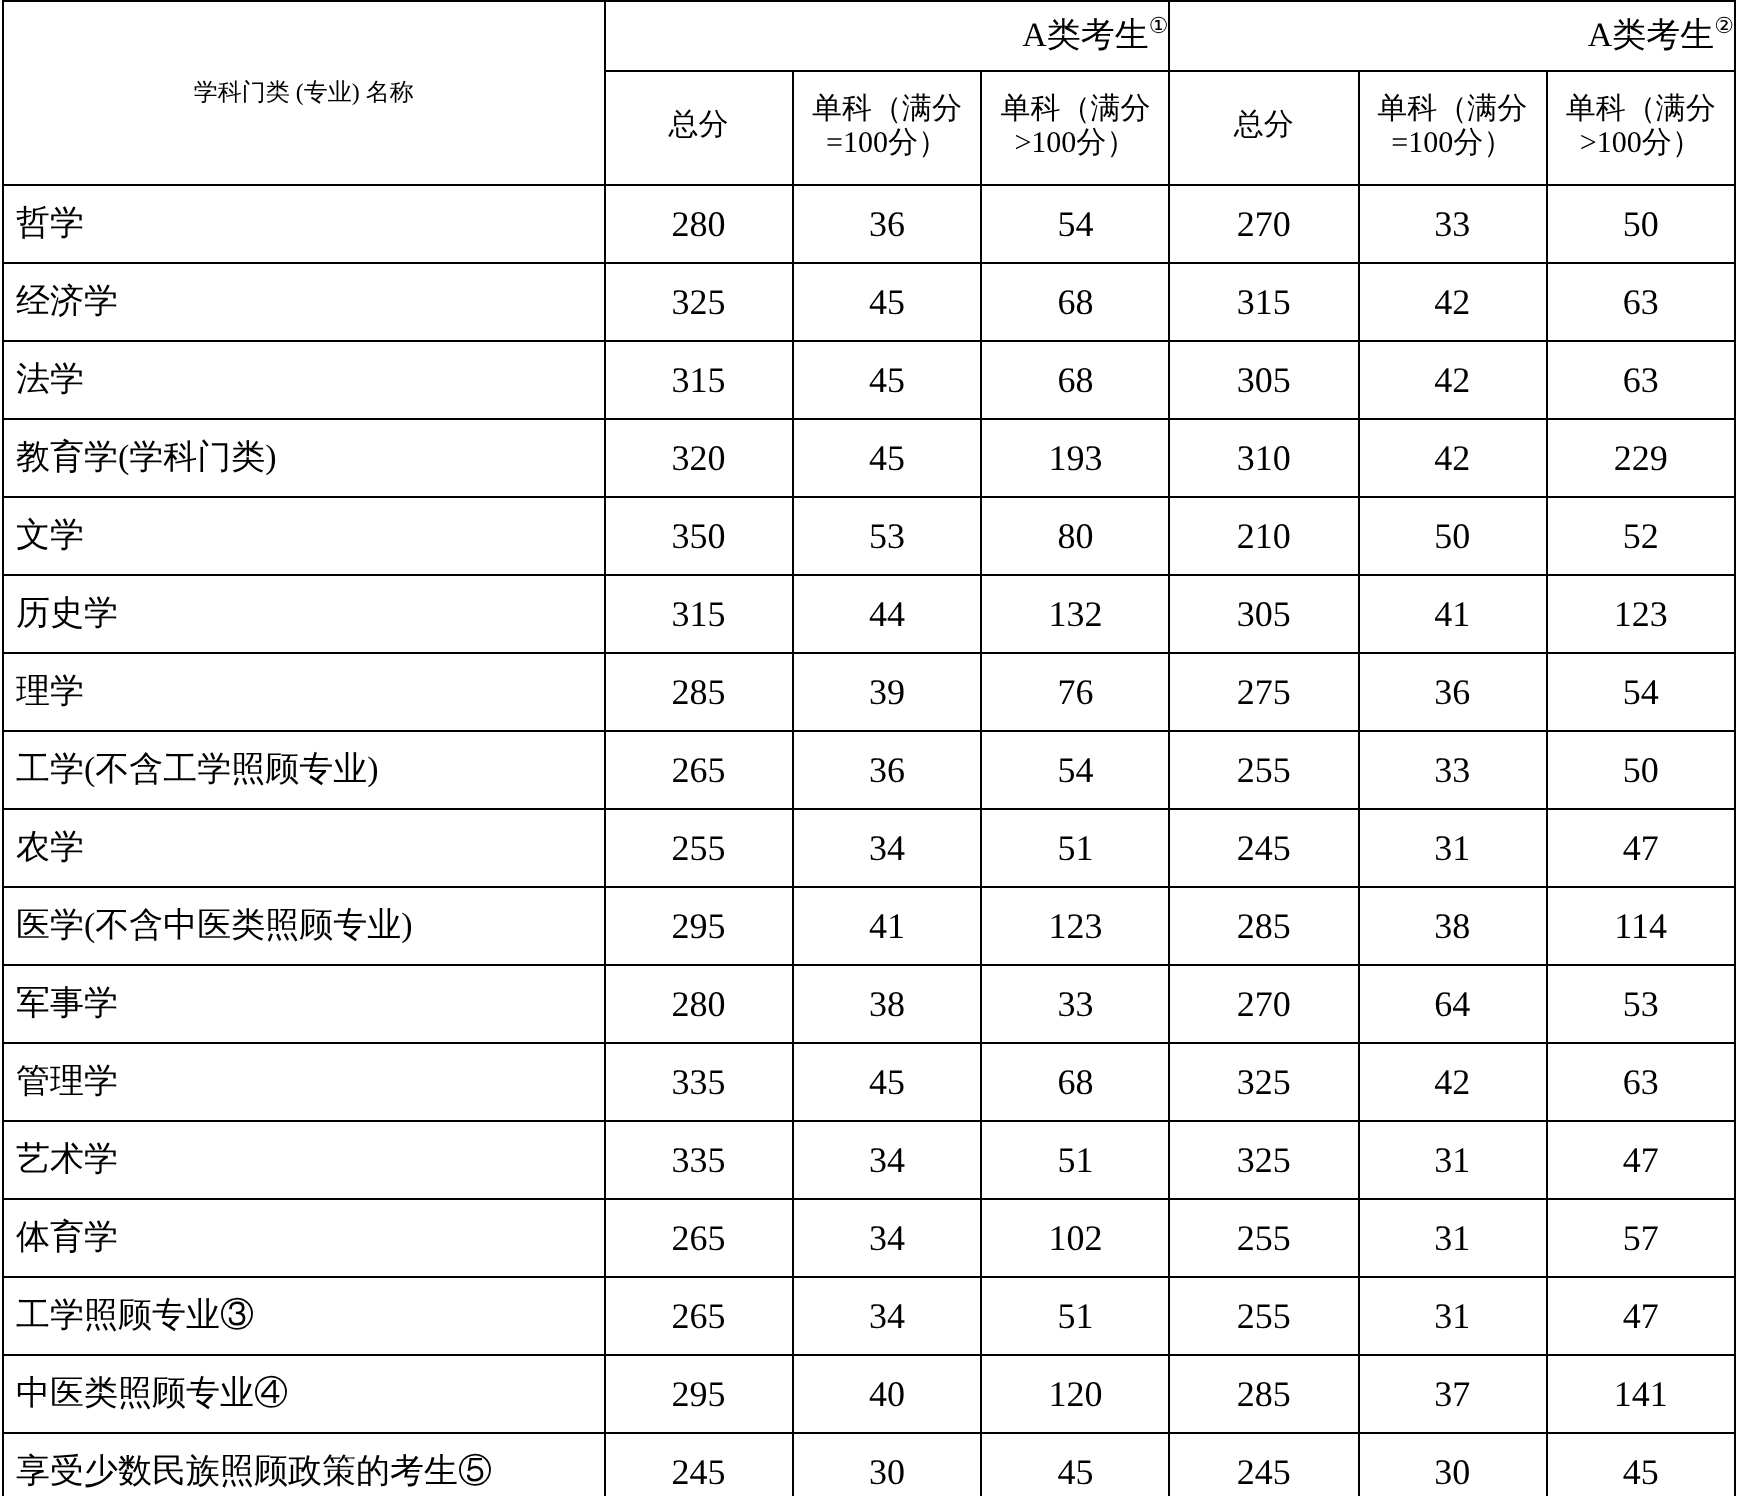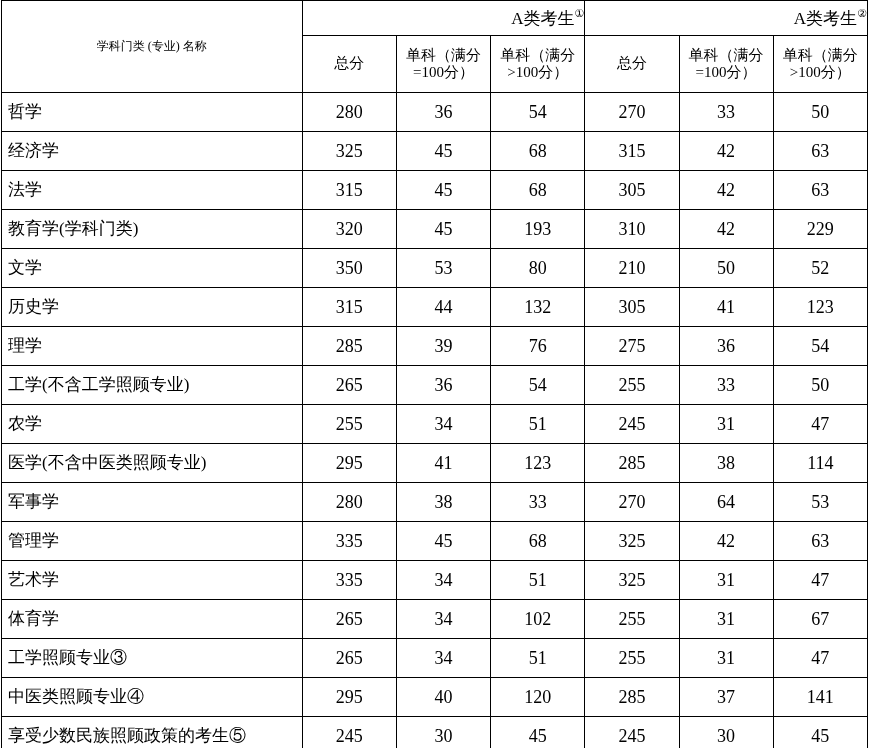--- a/index.html
+++ b/index.html
@@ -243,21 +243,21 @@
         <td class="num">31</td>
         <td class="num">47</td>
       </tr>
       <tr>
         <td class="cat-name">体育学</td>
         <td class="num">265</td>
         <td class="num">34</td>
         <td class="num">102</td>
         <td class="num">255</td>
         <td class="num">31</td>
-        <td class="num">67</td>
+        <td class="num">57</td>
       </tr>
       <tr>
         <td class="cat-name">工学照顾专业③</td>
         <td class="num">265</td>
         <td class="num">34</td>
         <td class="num">51</td>
         <td class="num">255</td>
         <td class="num">31</td>
         <td class="num">47</td>
       </tr>

